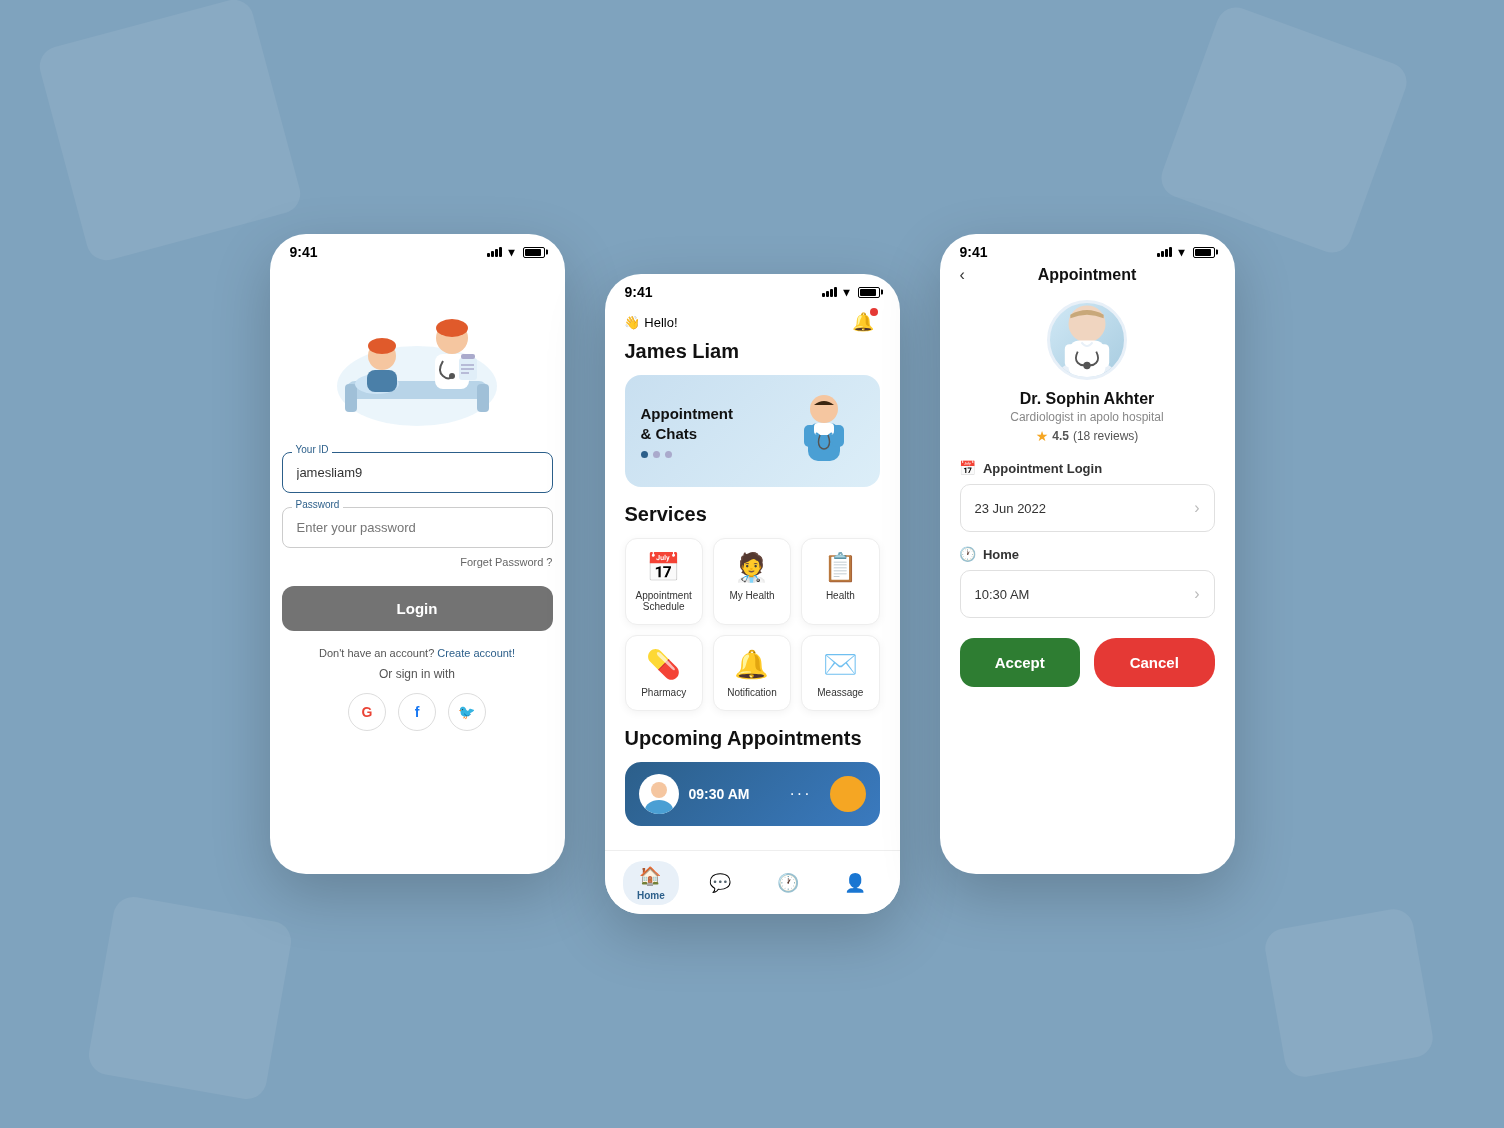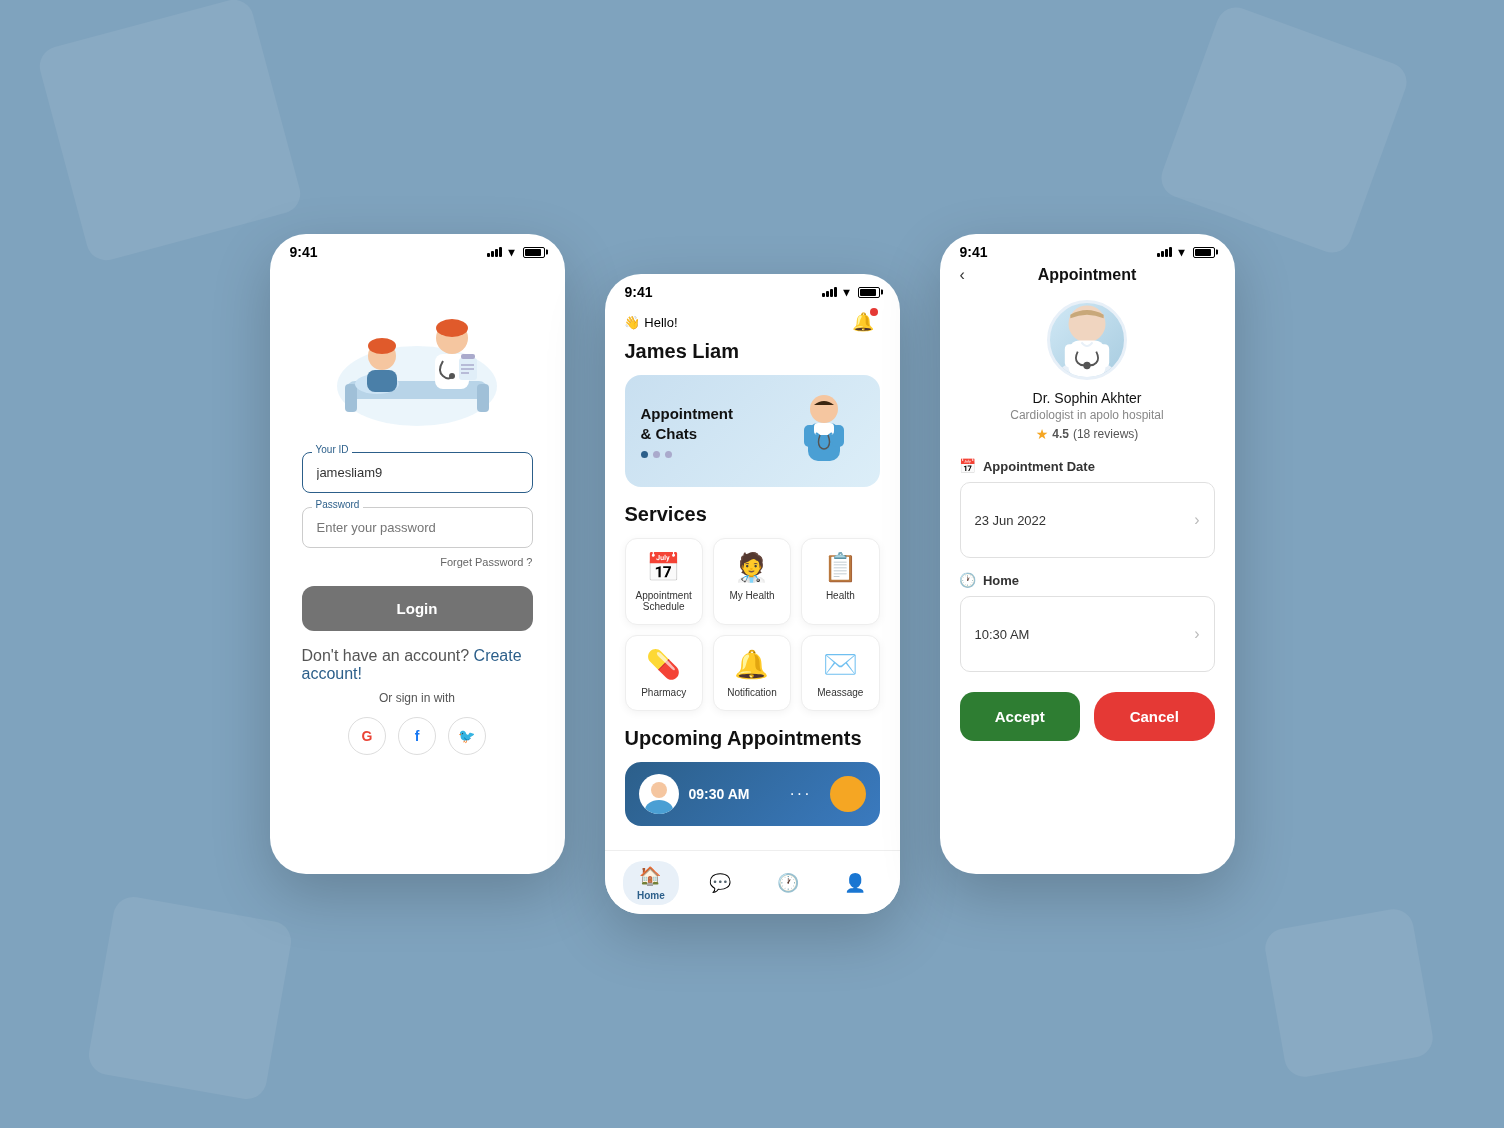--- a/index.html
+++ b/index.html
@@ -71,21 +71,21 @@
     .battery-fill {
       position: absolute;
       left: 1px; top: 1px; bottom: 1px;
       width: 80%;
       background: #000;
       border-radius: 1px;
     }
 
     
     .screen1-content {
-      padding: 0 32px 20px;
+      padding: 0 12px 20px;
       display: flex;
       flex-direction: column;
       align-items: center;
     }
     .doctor-illustration {
       width: 200px;
       height: 160px;
       margin: 10px auto 16px;
     }
     .input-group {
@@ -128,21 +128,21 @@
       color: #fff;
       border: none;
       border-radius: 12px;
       padding: 14px;
       font-size: 15px;
       font-weight: 600;
       cursor: pointer;
       margin-bottom: 16px;
     }
     .signup-text {
-      font-size: 16px;
+      font-size: 11px;
       color: #555;
       margin-bottom: 8px;
     }
     .signup-text a { color: #2c5f8a; text-decoration: none; }
     .or-signin {
       font-size: 12px;
       color: #555;
       margin-bottom: 12px;
     }
     .social-icons {
@@ -326,21 +326,21 @@
       border-radius: 50%;
       background: linear-gradient(135deg, #d0e8f5, #a8cce0);
       overflow: hidden;
       margin-bottom: 10px;
       border: 3px solid #e8f0f8;
       display: flex;
       align-items: center;
       justify-content: center;
       font-size: 32px;
     }
-    .doctor-name { font-size: 14px; font-weight: 400; color: #111; margin-bottom: 2px; }
+    .doctor-name { font-size: 16px; font-weight: 700; color: #111; margin-bottom: 2px; }
     .doctor-specialty { font-size: 12px; color: #888; margin-bottom: 4px; }
     .doctor-rating { display: flex; align-items: center; gap: 4px; font-size: 12px; color: #555; }
     .star { color: #f5a623; font-size: 14px; }
     .rating-val { font-weight: 700; }
     
     .field-section { margin-bottom: 14px; }
     .field-label-row {
       display: flex;
       align-items: center;
       gap: 6px;
@@ -349,21 +349,21 @@
       font-weight: 600;
       color: #333;
     }
     .field-icon { font-size: 14px; }
     .field-value-row {
       display: flex;
       align-items: center;
       justify-content: space-between;
       border: 1.5px solid #e0e0e0;
       border-radius: 10px;
-      padding: 28px 14px;
+      padding: 14px 14px;
       font-size: 13px;
       color: #333;
     }
     .field-arrow { color: #bbb; font-size: 16px; }
     
     .action-btns {
       display: flex;
       gap: 14px;
       margin-top: 20px;
     }
@@ -644,21 +644,21 @@
         <div class="doctor-rating">
           <span class="star">★</span>
           <span class="rating-val">4.5</span>
           <span>(18 reviews)</span>
         </div>
       </div>
 
       <div class="field-section">
         <div class="field-label-row">
           <span class="field-icon">📅</span>
-          <span>Appointment Date</span>
+          <span>Appointment Login</span>
         </div>
         <div class="field-value-row">
           <span>23 Jun 2022</span>
           <span class="field-arrow">›</span>
         </div>
       </div>
 
       <div class="field-section">
         <div class="field-label-row">
           <span class="field-icon">🕐</span>

